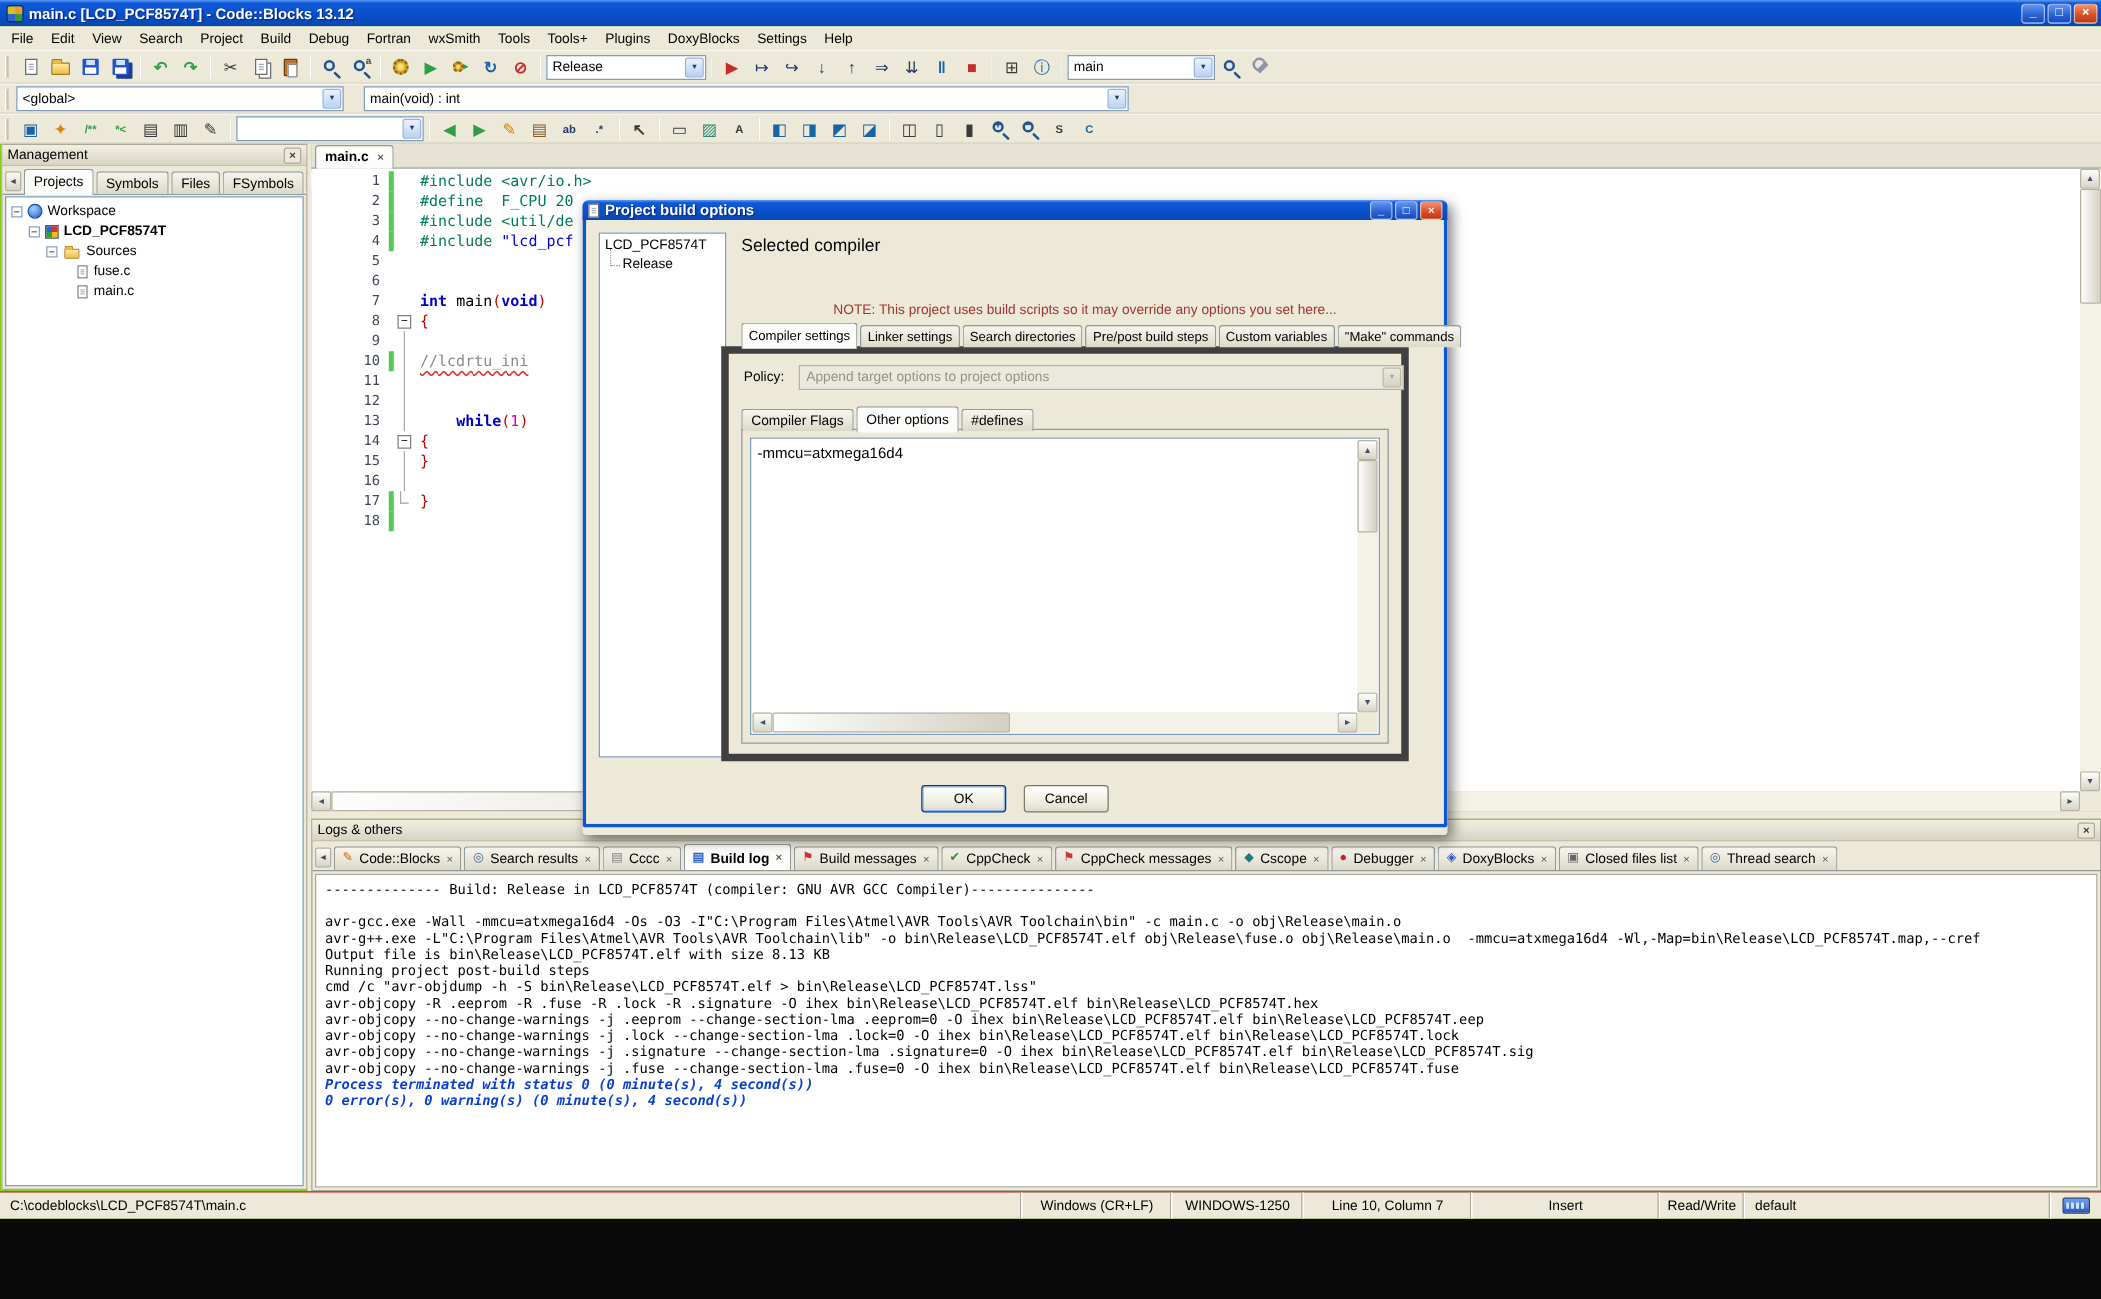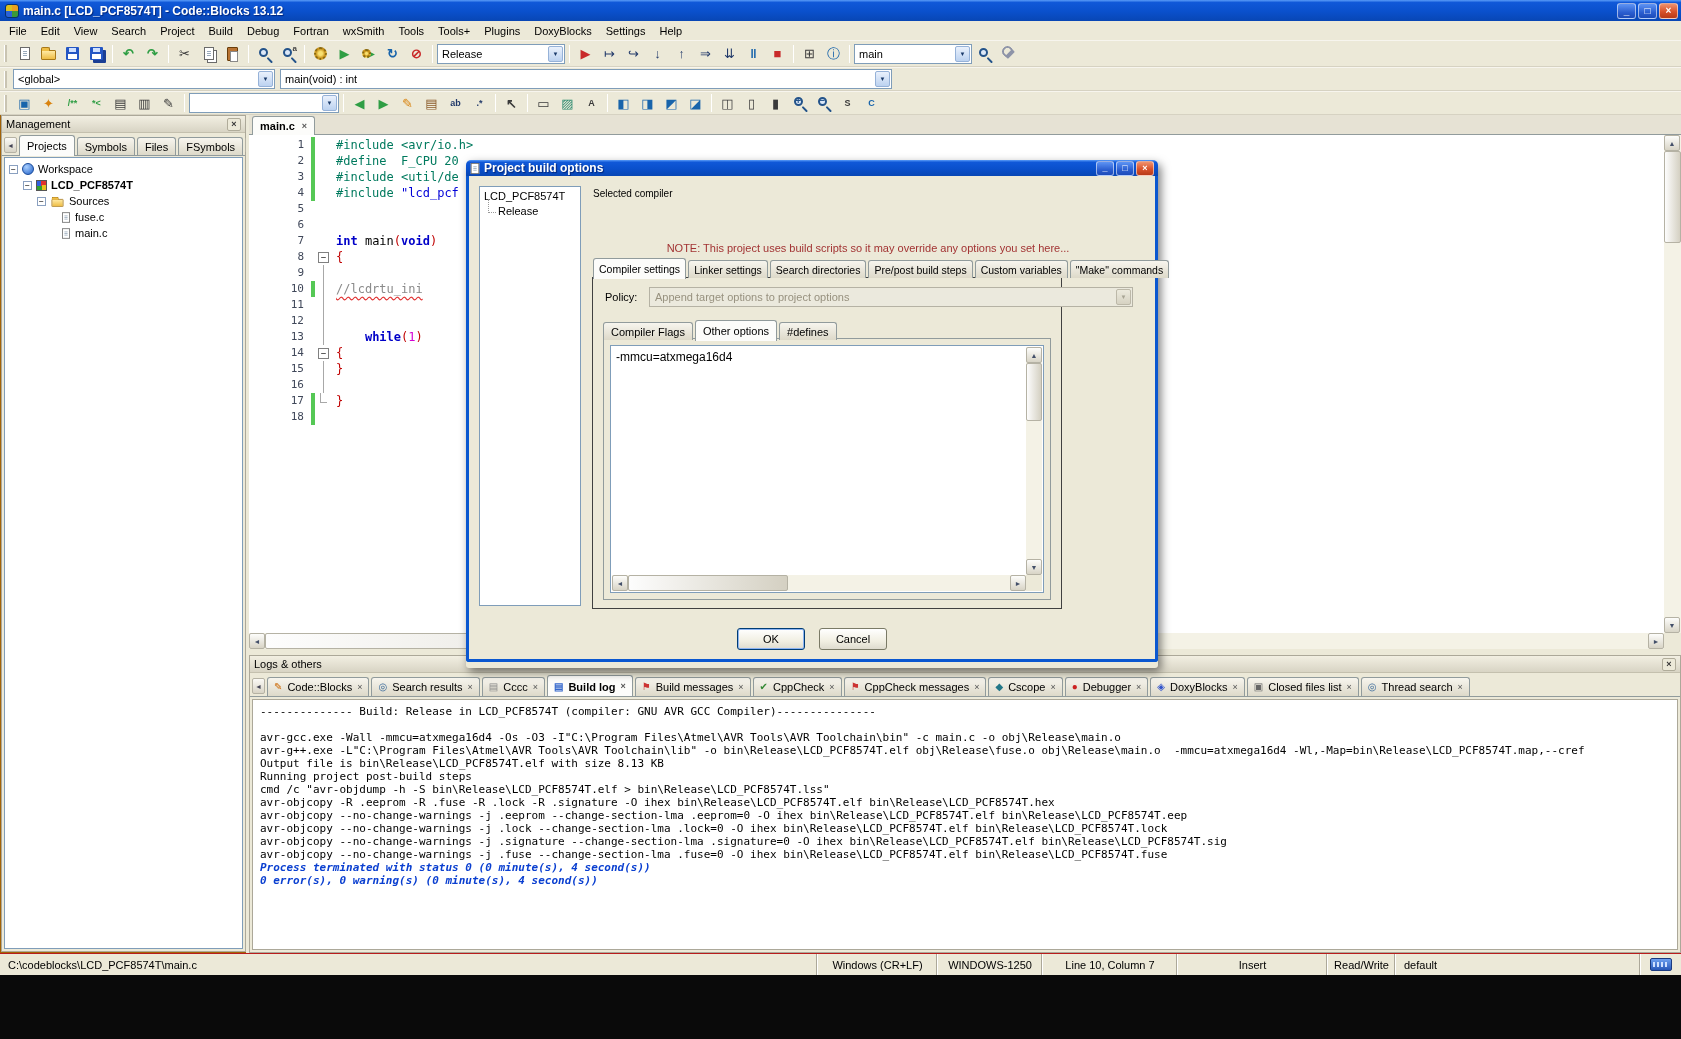--- a/index.html
+++ b/index.html
@@ -1,18 +1,18 @@
 <!DOCTYPE html>
 <html><head>
 <meta charset="utf-8">
 <style>
   *{box-sizing:border-box;margin:0;padding:0}
   html,body{width:1681px;height:1039px;overflow:hidden;background:#0a0a0a}
   body{font-family:"Liberation Sans",sans-serif;font-size:11px;color:#000}
-  #app{position:absolute;left:0;top:0;width:1681px;height:975px;background:#a16207;overflow:hidden}
+  #app{position:absolute;left:0;top:0;width:1681px;height:975px;background:#84cc16;overflow:hidden}
 
   
   .titlebar{position:absolute;left:0;top:0;right:0;height:21px;display:flex;align-items:center;padding:0 3px;
     background:linear-gradient(180deg,#5a9cf8 0%,#1058d8 12%,#0a50cc 55%,#0846b4 100%);color:#fff}
   .appico{width:14px;height:14px;border-radius:3px;margin:0 4px 0 2px;flex:none;
     background:conic-gradient(#e8a020 0 25%,#3a9a3a 0 50%,#2a62d8 0 75%,#d8c020 0);border:1px solid #08306a}
   .ttl{flex:1;font-weight:bold;font-size:12px;text-shadow:1px 1px 1px #00257a;white-space:nowrap;overflow:hidden}
   .winbtn{width:19px;height:16px;margin-left:2px;border-radius:3px;border:1px solid rgba(255,255,255,.55);
     background:linear-gradient(180deg,#5e94f4,#2b5ed0 60%,#1c4ab8);color:#fff;font:bold 10px/14px "Liberation Sans",sans-serif;
     text-align:center;flex:none}
@@ -154,27 +154,27 @@
   .dttl{flex:1;font-weight:bold;font-size:12px;text-shadow:1px 1px 1px #00257a;padding-left:4px}
   .dbtn{width:18px;height:15px;margin-left:2px;border-radius:3px;border:1px solid rgba(255,255,255,.55);
     background:linear-gradient(180deg,#5e94f4,#2b5ed0 60%,#1c4ab8);color:#fff;font:bold 9px/13px "Liberation Sans",sans-serif;text-align:center;flex:none}
   .dbtn.close{background:linear-gradient(180deg,#f0926e,#d8512a 55%,#b83a18)}
   .dico{transform:scale(.85)}
   .dbody{position:relative;height:486px;border:3px solid #0a57d0;border-top:none;border-radius:0 0 3px 3px;background:#ece9d8}
   .dlist{position:absolute;left:10px;top:10px;width:102px;height:420px;background:#fff;border:1px solid #7f9db9;padding:3px 4px;font-size:11px}
   .dl-item{height:15px;white-space:nowrap}
   .dl-item.child{padding-left:14px;position:relative}
   .dl-item.child::before{content:"";position:absolute;left:4px;top:-6px;width:7px;height:13px;border-left:1px dotted #999;border-bottom:1px dotted #999}
-  .dlabel{position:absolute;left:124px;top:12px;font-size:10px}
+  .dlabel{position:absolute;left:124px;top:12px;font-size:14px}
   .dcombo{position:absolute;height:21px;background:#fff;border:1px solid #7f9db9;display:flex;align-items:center;padding-left:5px}
   .dcombo.main{left:124px;top:27px;width:550px}
   .dnote{position:absolute;left:124px;top:66px;width:550px;text-align:center;color:#a23333;font-size:11px}
   .dtabs{position:absolute;left:124px;top:82px;display:flex;align-items:flex-end;gap:2px;z-index:3}
   .dtabs .xtab{font-size:10.5px;padding:0 5px}
-  .dpanel{position:absolute;left:123px;top:101px;width:470px;height:332px;border:1px solid #404040;background:#ece9d8}
+  .dpanel{position:absolute;left:108px;top:101px;width:550px;height:332px;border:6px solid #404040;background:#ece9d8}
   .plabel{position:absolute;left:12px;top:13px;font-size:11px}
   .dcombo.policy{left:56px;top:9px;width:484px;height:20px;background:#ebe9dd;color:#97917f;border-color:#b5b2a4}
   .dcombo.policy .carrow{background:linear-gradient(#eceadd,#d6d2c2);border-color:#bcb8a8;color:#a8a494}
   .dsubtabs{position:absolute;left:10px;top:42px;display:flex;align-items:flex-end;gap:2px;z-index:3}
   .dsubpanel{position:absolute;left:10px;right:10px;top:60px;bottom:8px;border:1px solid #919b9c;background:#ece9d8}
   .editbox{position:absolute;inset:6px;background:#fff;border:1px solid #7f9db9}
   .etext{position:absolute;left:5px;top:4px;right:22px;font-size:12px;white-space:pre-wrap}
   .vsb{position:absolute;top:1px;right:1px;bottom:17px;width:16px;display:flex;flex-direction:column;background:#f4f2e6}
   .vsb .sb-th{left:0;right:0;top:0;height:58px}
   .hsb{position:absolute;left:1px;right:17px;bottom:1px;height:16px;display:flex;background:#f4f2e6}
@@ -323,21 +323,21 @@
         <i class="cic wrench"></i>
       </span>
   </div>
 
   <div class="tbrow" id="tb2">
     <span class="grip"></span>
     <div class="combo" style="width:262px">
       <span class="cval">&lt;global&gt;</span>
       <span class="carrow">▼</span>
     </div>
-    <div class="combo" style="width:612px;margin-left:4px">
+    <div class="combo" style="width:612px;margin-left:15px">
       <span class="cval">main(void) : int</span>
       <span class="carrow">▼</span>
     </div>
   </div>
 
   <div class="tbrow" id="tb3">
     <span class="grip"></span>
     <span class="ti">
         <i class="g blue">▣</i>
       </span>

